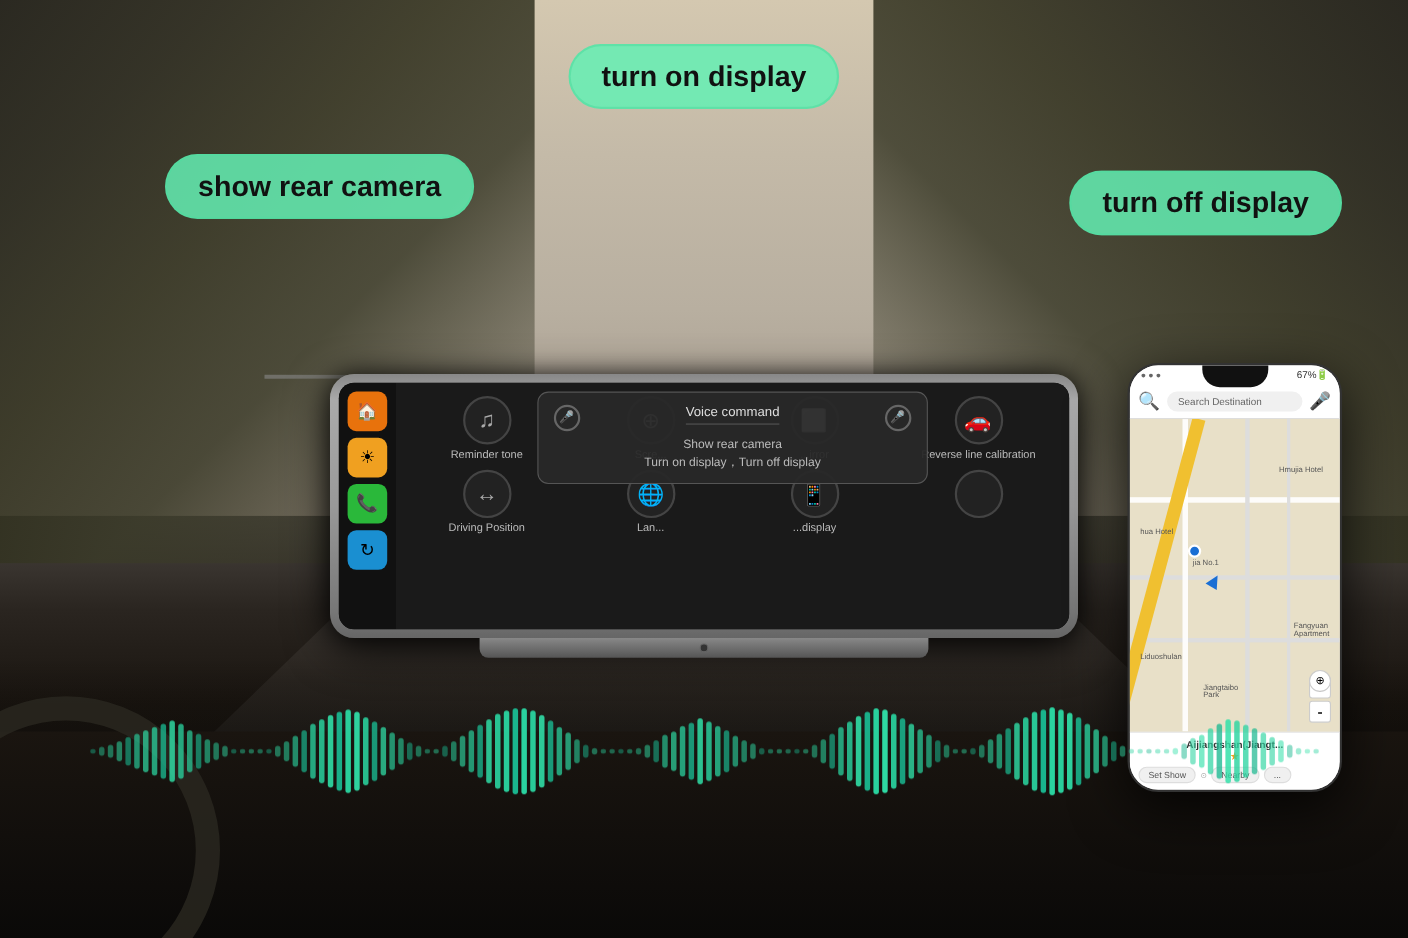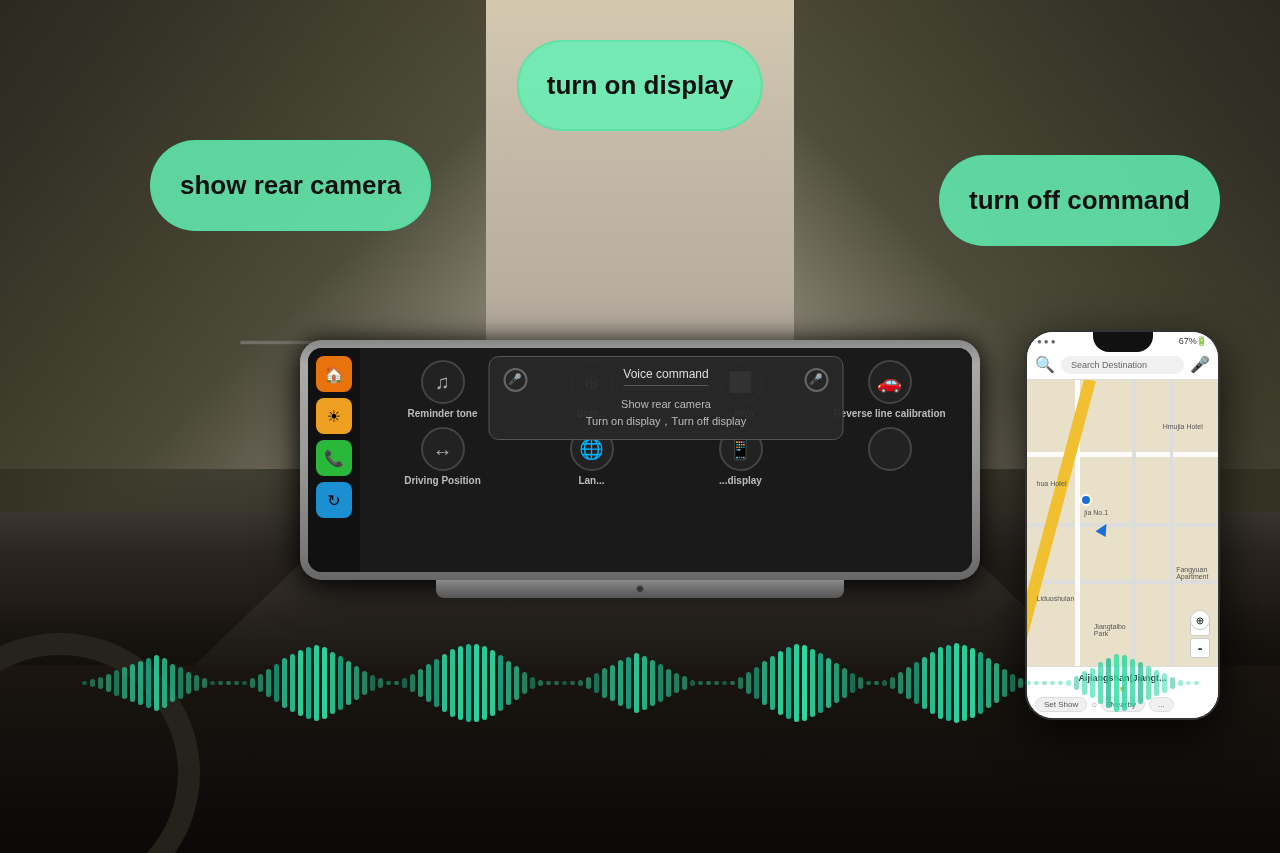--- a/index.html
+++ b/index.html
@@ -36,21 +36,21 @@
       border: 22px solid #2a2820;
       border-radius: 50%;
       opacity: 0.8;
     }
 
     
     .voice-label {
       position: absolute;
       background: rgba(100, 240, 180, 0.85);
       border-radius: 50px;
-      padding: 28px 28px;
+      padding: 12px 28px;
       font-size: 26px;
       font-weight: bold;
       color: #111;
       white-space: nowrap;
       border: 2px solid rgba(80, 220, 160, 0.6);
     }
 
     .label-turn-on {
       top: 40px;
       left: 50%;
@@ -156,21 +156,20 @@
       align-items: center;
       justify-content: center;
       font-size: 20px;
       color: #aaa;
       background: #222;
     }
 
     .menu-label {
       font-size: 10px;
       color: #bbb;
-      font-weight: bold;
     }
 
     
     .voice-dialog {
       position: absolute;
       top: 8px;
       left: 50%;
       transform: translateX(-50%);
       width: 58%;
       background: rgba(40, 40, 40, 0.95);
@@ -395,21 +394,21 @@
 
 <div class="voice-label label-turn-on">
   <span>turn on display</span>
 </div>
 
 <div class="voice-label label-show-rear">
   <span>show rear camera</span>
 </div>
 
 <div class="voice-label label-turn-off">
-  <span>turn off command</span>
+  <span>turn off display</span>
 </div>
 
 <div class="car-display">
   <div class="display-outer">
     <div class="display-screen">
 
       <div class="sidebar-icons">
         <div class="icon-btn icon-orange">🏠</div>
         <div class="icon-btn icon-yellow">☀</div>
         <div class="icon-btn icon-green">📞</div>

